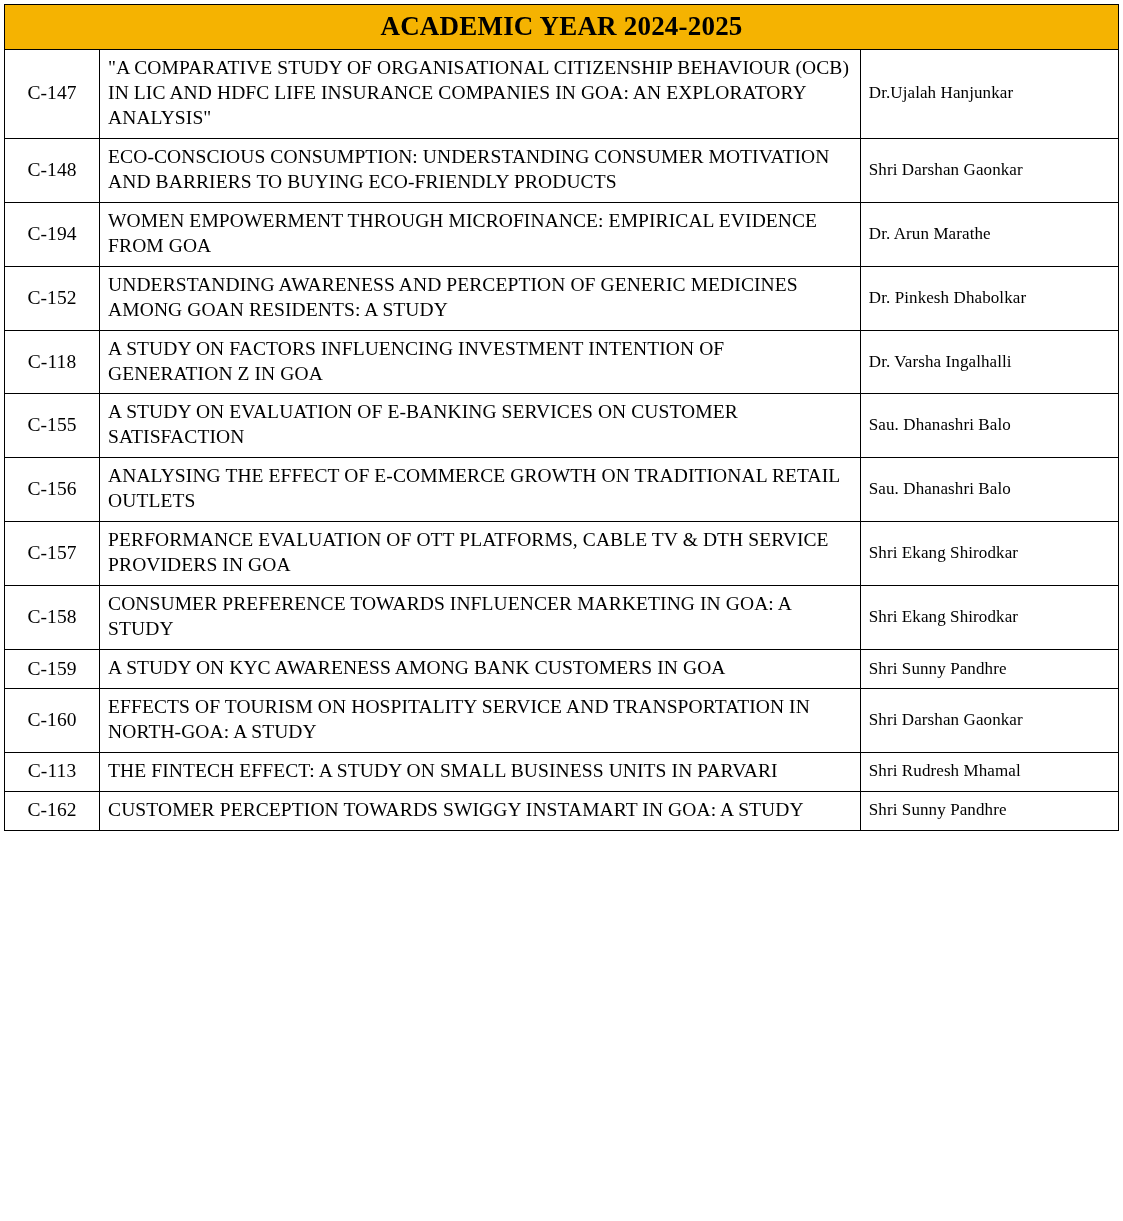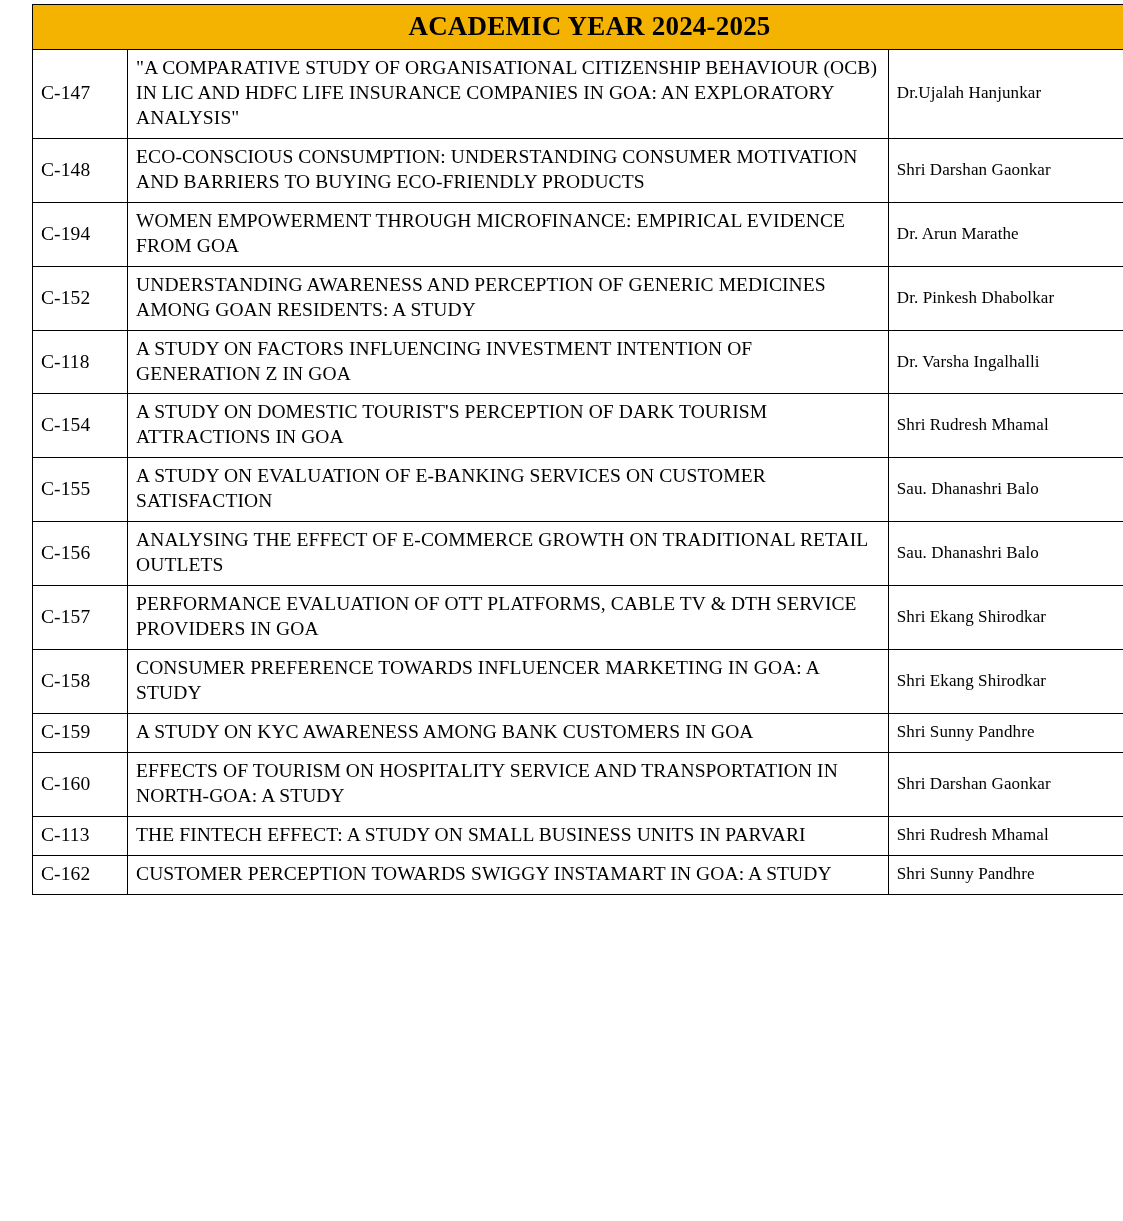--- a/index.html
+++ b/index.html
@@ -10,21 +10,20 @@
   body {
     width: 1123px;
     font-family: "Liberation Serif", serif;
     color: #000000;
   }
   .page {
     width: 1076px;
     min-height: 1221px;
     box-sizing: border-box;
     padding: 4px 4px 0 4px;
-    margin-left: 28px;
   }
   table.doc-table {
     border-collapse: collapse;
     width: 1115px;
     table-layout: fixed;
     margin: 0;
   }
   table.doc-table td,
   table.doc-table th {
     border: 1.5px solid #000000;
@@ -36,21 +35,21 @@
     text-align: center;
     font-family: "Liberation Serif", serif;
     font-weight: bold;
     font-size: 27px;
     letter-spacing: 0.2px;
     padding: 6px 4px 8px 4px;
     border: 2px solid #000000;
   }
   .col-code {
     width: 95px;
-    text-align: left;
+    text-align: center;
     font-size: 19.5px;
     letter-spacing: 0.1px;
   }
   .col-title {
     width: 760px;
     font-size: 19.5px;
     line-height: 1.28;
     letter-spacing: 0.1px;
     text-transform: uppercase;
   }
@@ -99,25 +98,20 @@
           <td class="col-code">C-152</td>
           <td class="col-title">UNDERSTANDING AWARENESS AND PERCEPTION OF GENERIC MEDICINES AMONG GOAN RESIDENTS: A STUDY</td>
           <td class="col-guide">Dr. Pinkesh Dhabolkar</td>
         </tr>
         <tr>
           <td class="col-code">C-118</td>
           <td class="col-title">A STUDY ON FACTORS INFLUENCING INVESTMENT INTENTION OF GENERATION Z IN GOA</td>
           <td class="col-guide">Dr. Varsha Ingalhalli</td>
         </tr>
         <tr>
-          <td class="col-code">C-154</td>
-          <td class="col-title">A STUDY ON DOMESTIC TOURIST'S PERCEPTION OF DARK TOURISM ATTRACTIONS IN GOA</td>
-          <td class="col-guide">Shri Rudresh Mhamal</td>
-        </tr>
-        <tr>
           <td class="col-code">C-155</td>
           <td class="col-title">A STUDY ON EVALUATION OF E-BANKING SERVICES ON CUSTOMER SATISFACTION</td>
           <td class="col-guide">Sau. Dhanashri Balo</td>
         </tr>
         <tr>
           <td class="col-code">C-156</td>
           <td class="col-title">ANALYSING THE EFFECT OF E-COMMERCE GROWTH ON TRADITIONAL RETAIL OUTLETS</td>
           <td class="col-guide">Sau. Dhanashri Balo</td>
         </tr>
         <tr>

